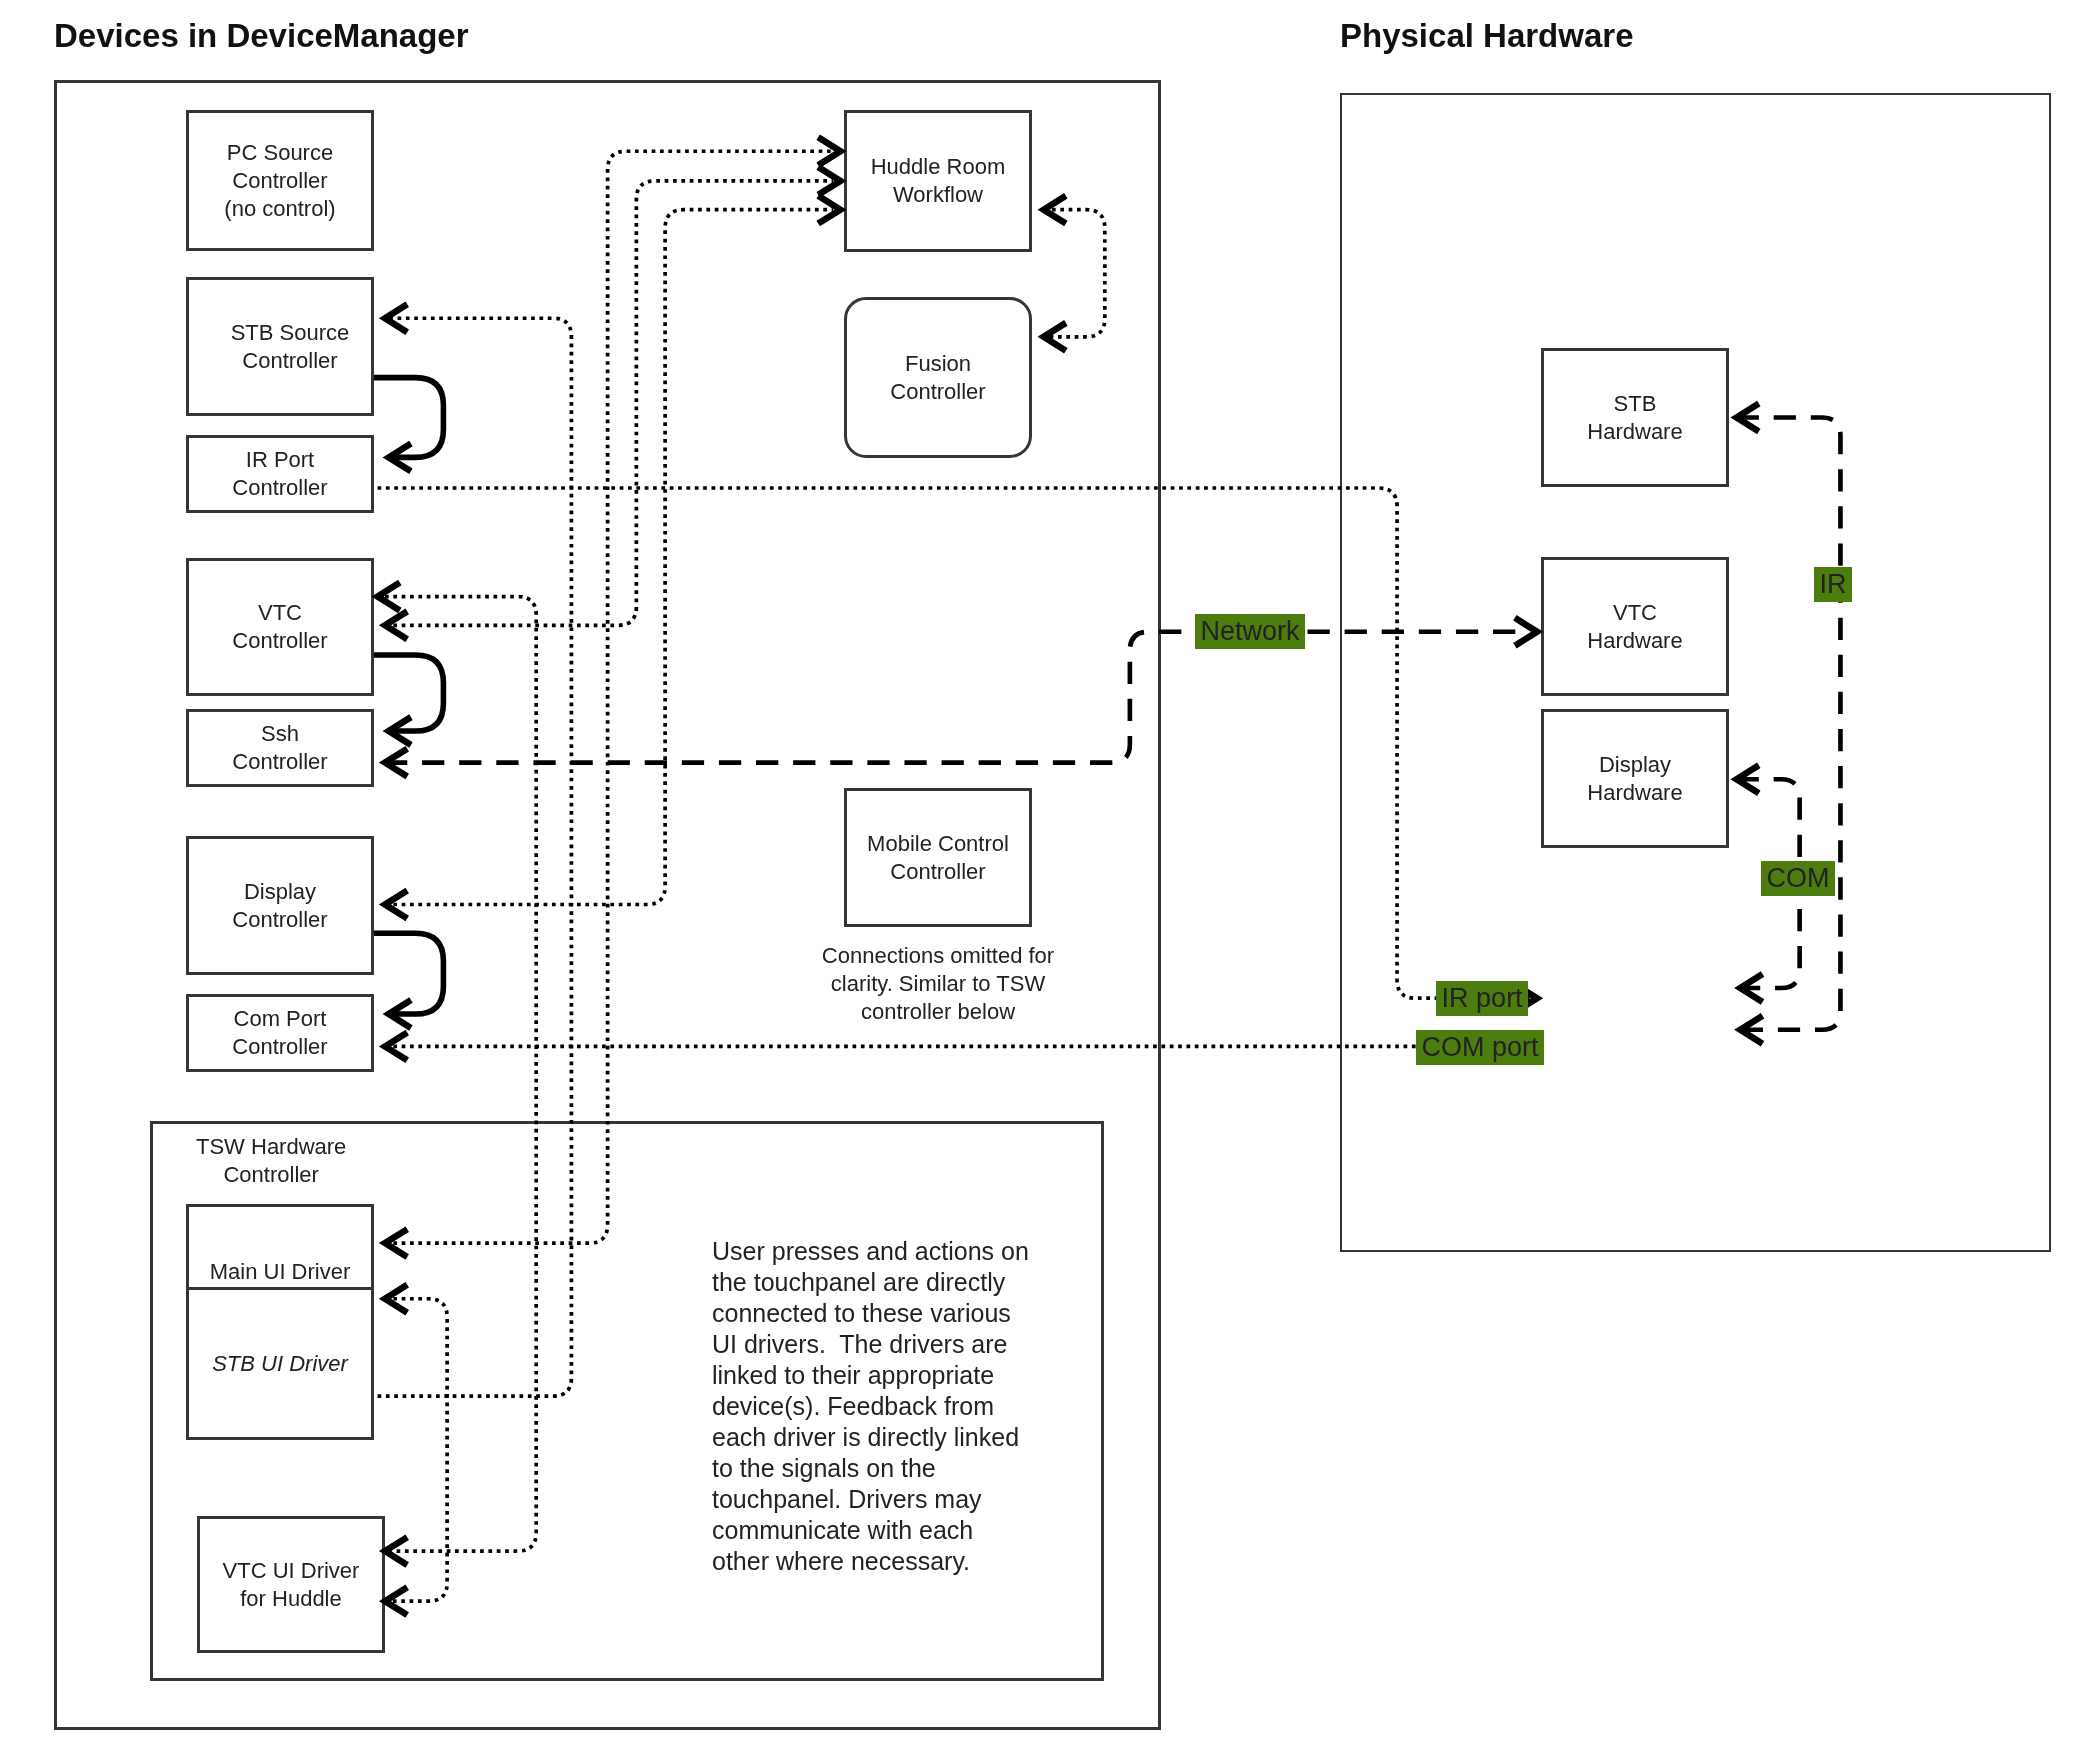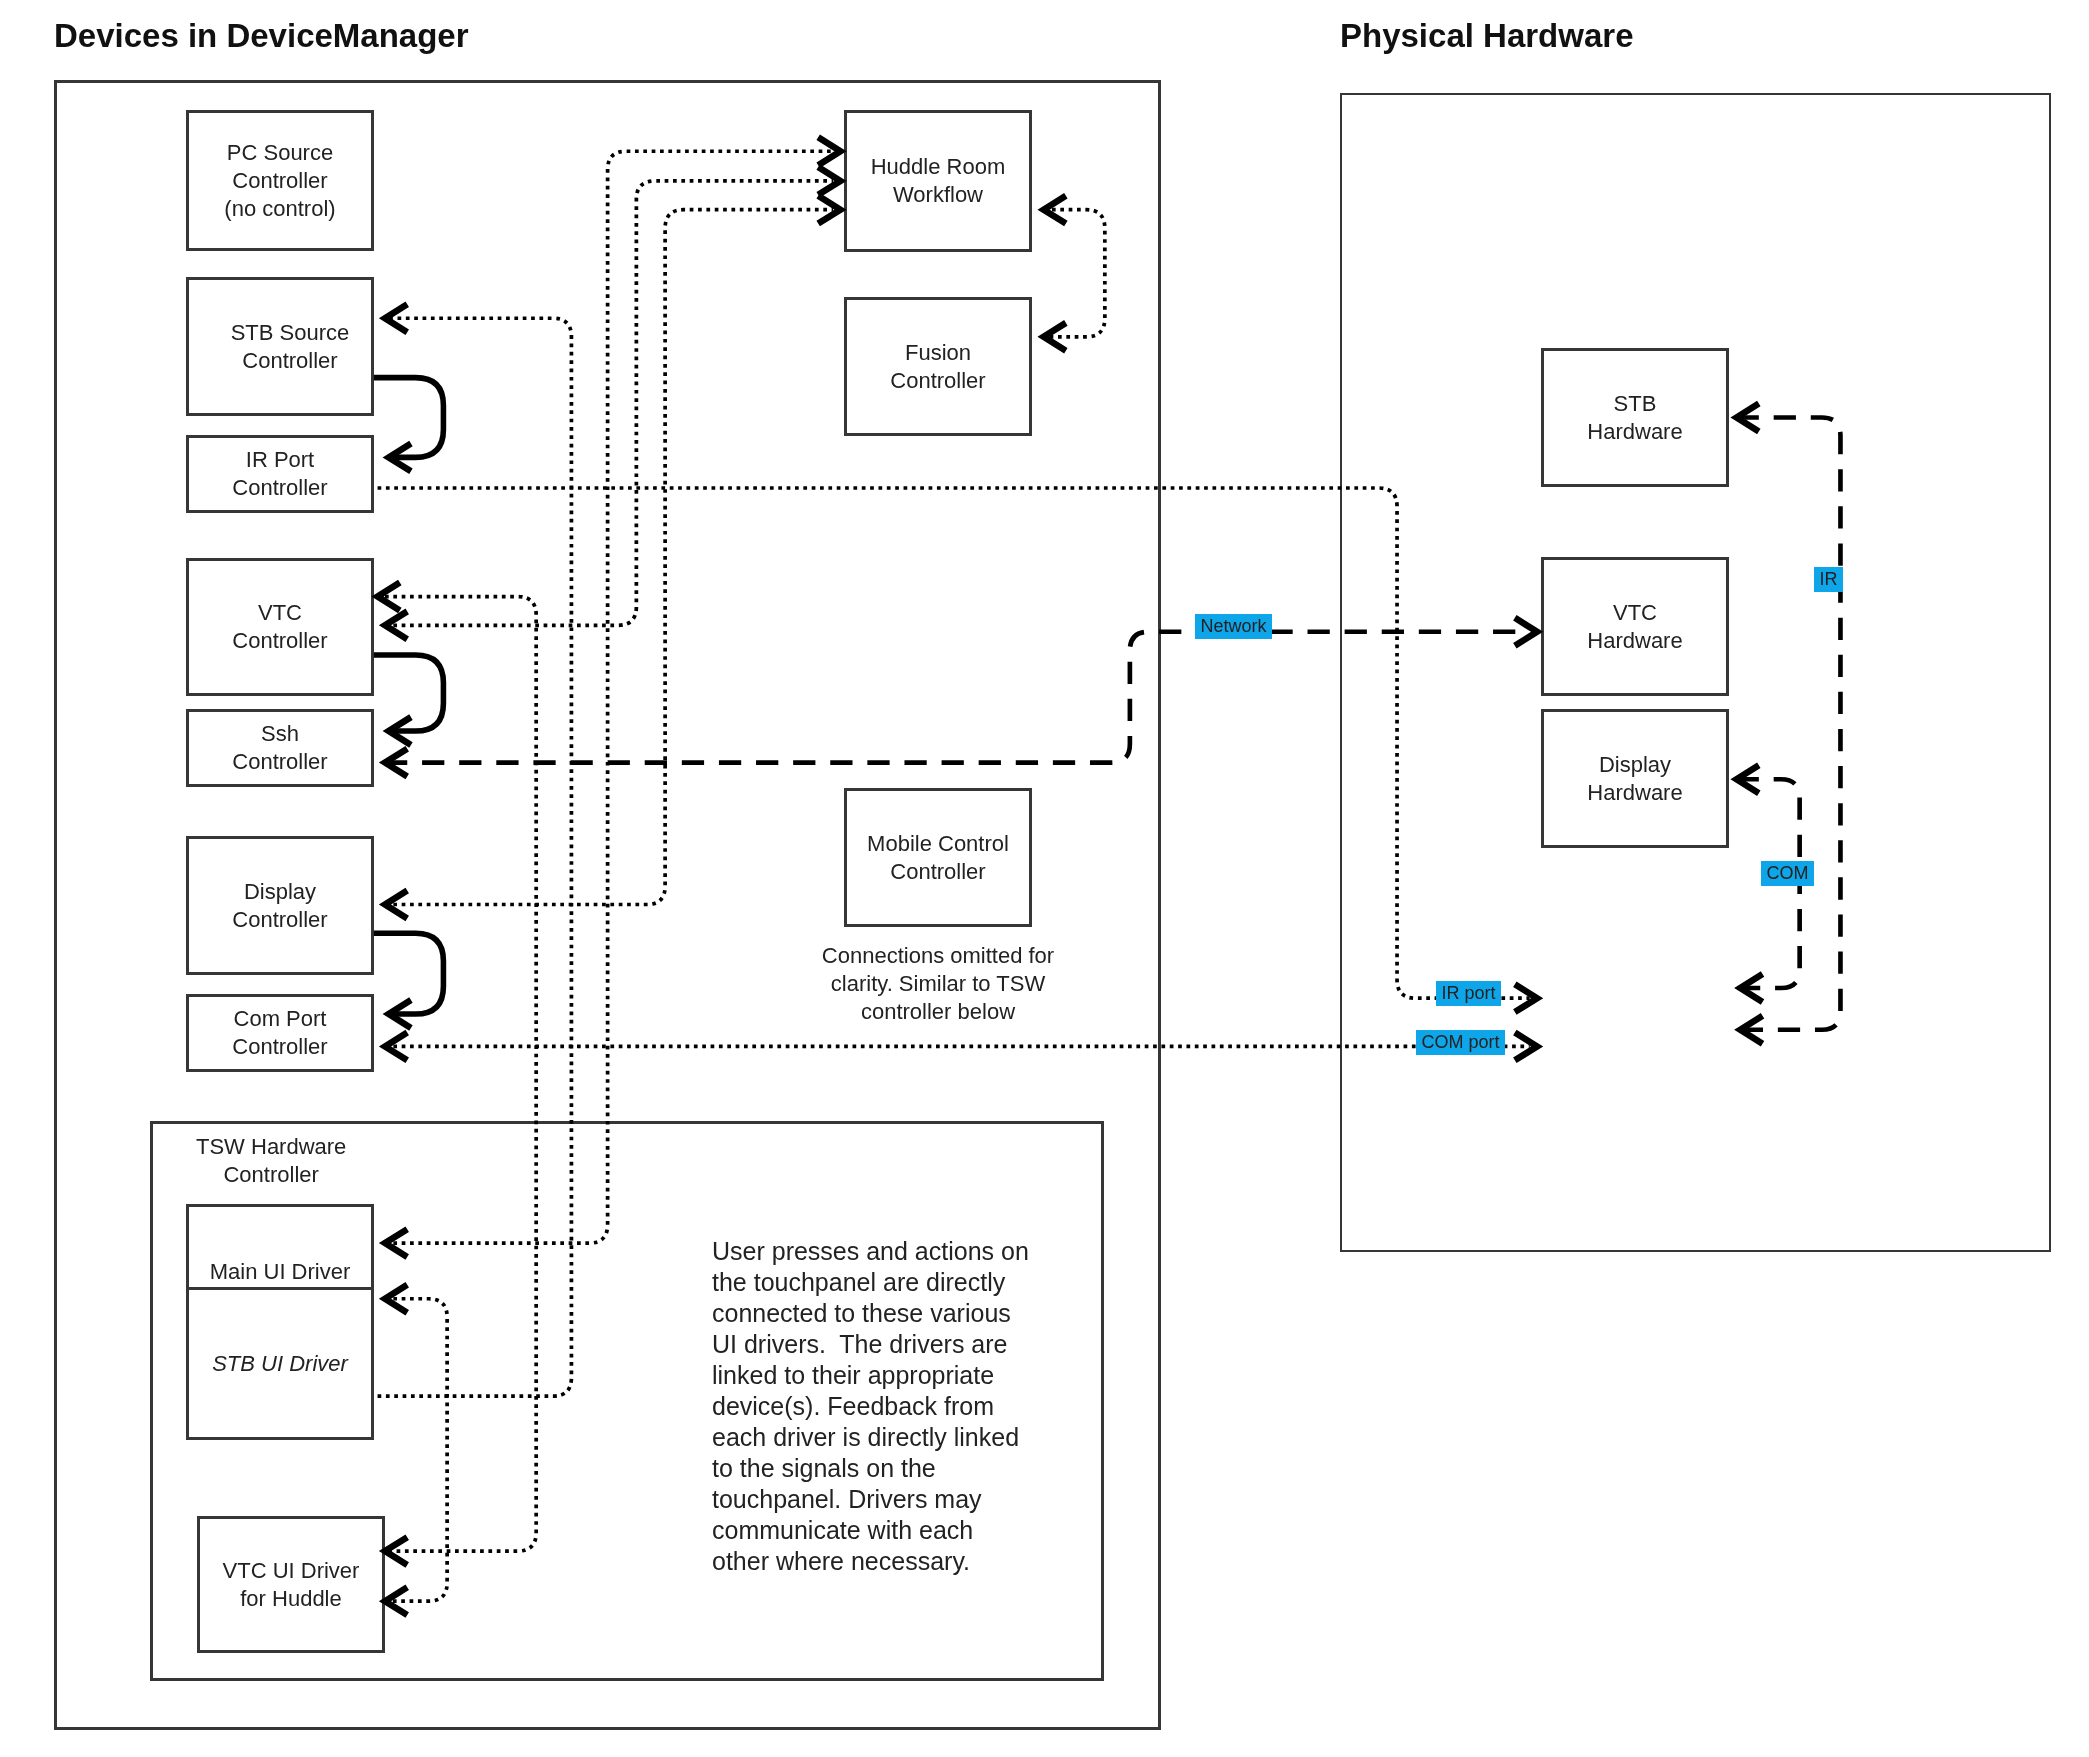--- a/index.html
+++ b/index.html
@@ -40,22 +40,22 @@
     font-size:22px;line-height:28px;color:#222222;
     white-space:pre-line;
     z-index:2;
   }
   #svg-layer{
     position:absolute;left:0;top:0;width:2090px;height:1758px;
     z-index:3;
   }
   .conn-label{
     position:absolute;
-    background:#0ea5e9;
-    font-size:18px;color:#222222;
+    background:#4d7c0f;
+    font-size:27px;color:#222222;
     display:flex;align-items:center;justify-content:center;
     white-space:nowrap;
     z-index:4;
     padding:1.9px 5.6px;
     text-align:right;
   }
   .dot{fill:none;stroke:#000000;stroke-width:4;stroke-dasharray:4 5;}
   .dash{fill:none;stroke:#000000;stroke-width:5;stroke-dasharray:24 16;}
   .solid{fill:none;stroke:#000000;stroke-width:6;}
   .hd{fill:none;stroke:#000000;stroke-width:7;stroke-linejoin:miter;}
@@ -102,21 +102,21 @@
   </div>
   <div class="box" style="left:186px;top:994px;width:188px;height:78px;">
     <div class="lbl">Com Port
 Controller</div>
   </div>
 
   <div class="box" style="left:844px;top:110px;width:188px;height:142px;">
     <div class="lbl">Huddle Room
 Workflow</div>
   </div>
-  <div class="box" style="left:844px;top:297px;width:188px;height:139px;">
+  <div class="box" style="left:844px;top:297px;width:188px;height:161px;border-radius:22px;">
     <div class="lbl">Fusion
 Controller</div>
   </div>
   <div class="box" style="left:844px;top:788px;width:188px;height:139px;">
     <div class="lbl">Mobile Control
 Controller</div>
   </div>
   <div class="free-text" style="left:799px;top:942px;width:278px;text-align:center;">Connections omitted for
 clarity. Similar to TSW
 controller below</div>

